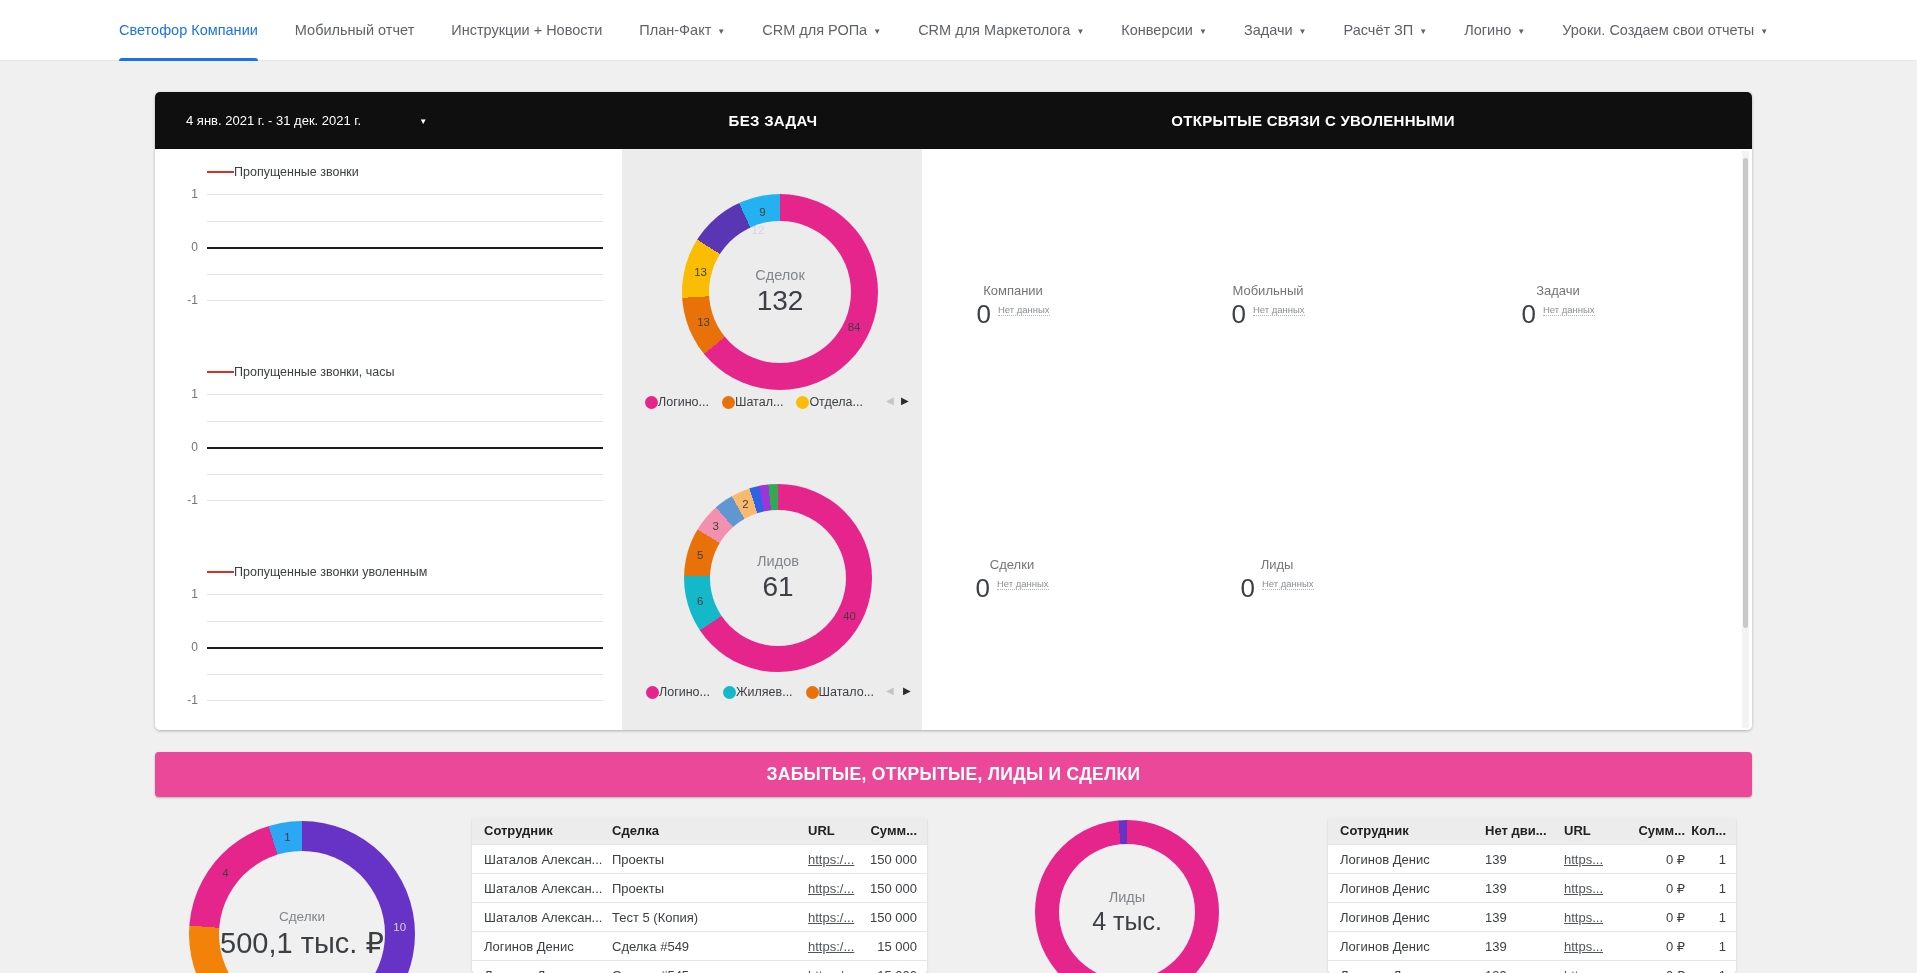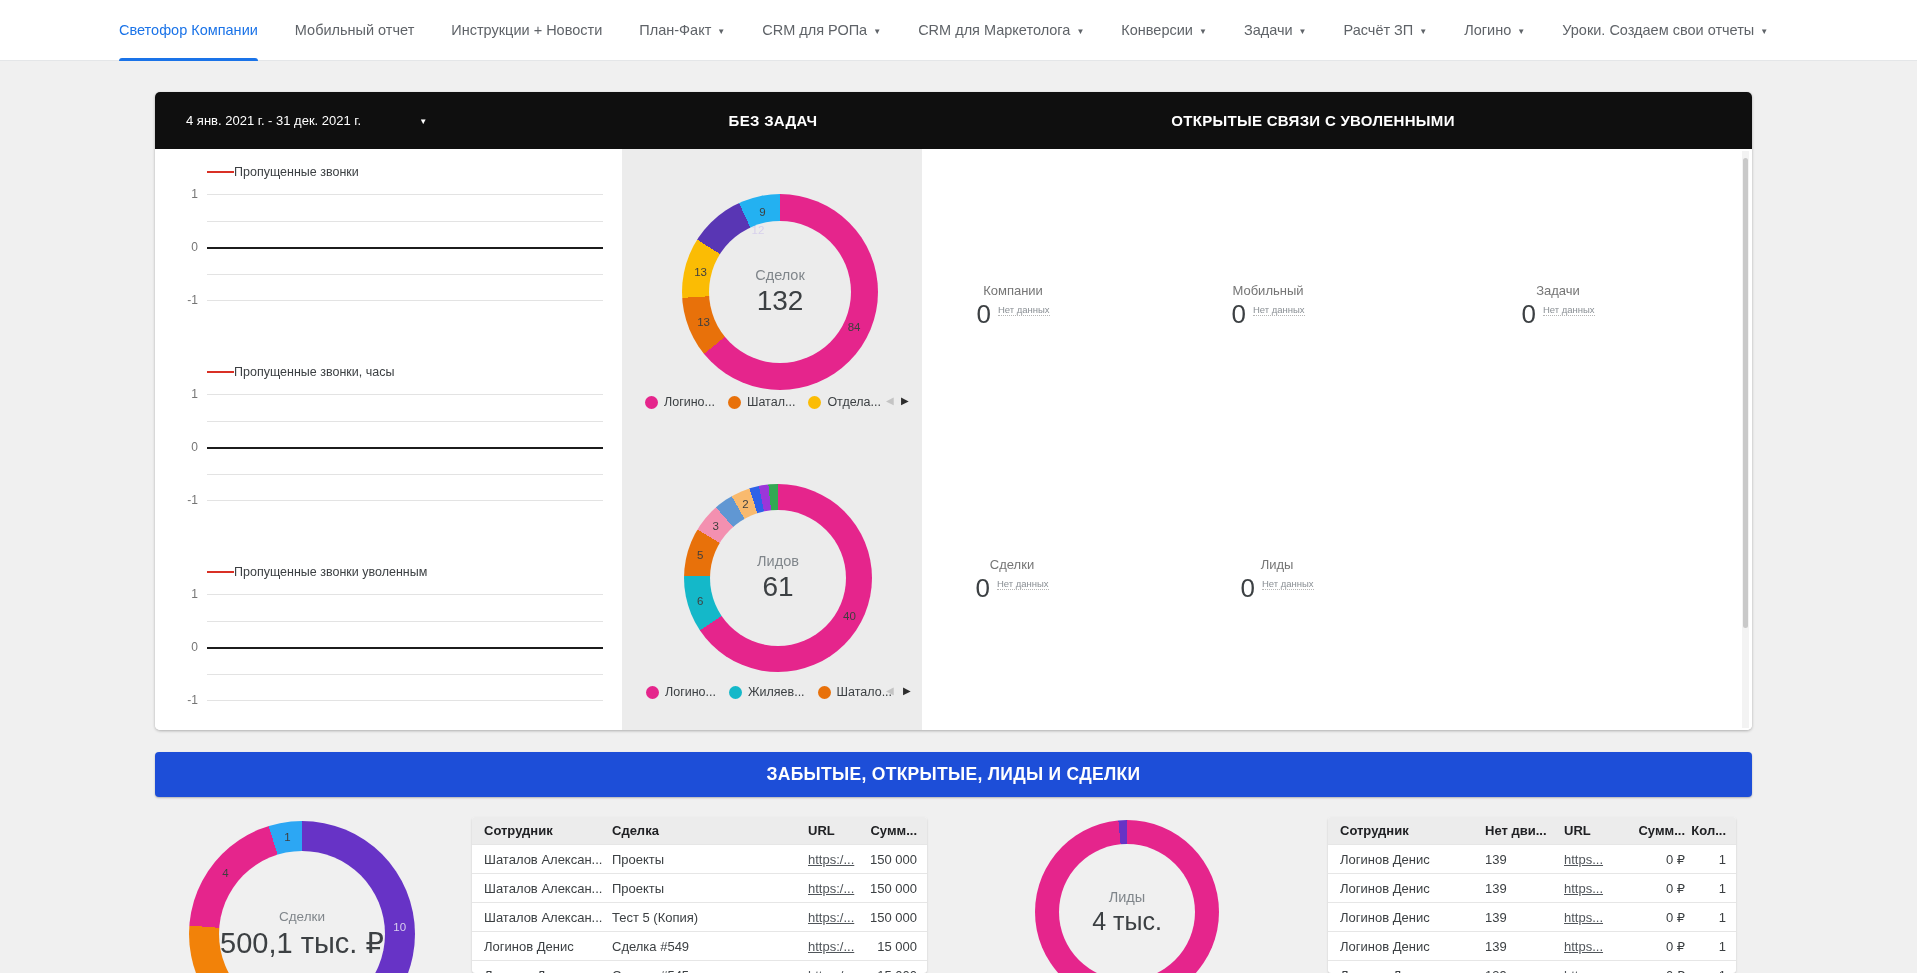--- a/index.html
+++ b/index.html
@@ -54,21 +54,21 @@
 .d2 .c-value{font-size:28px}
 .d3 .c-label{font-size:13.5px}
 .d3 .c-value{font-size:29px}
 .d4 .c-value{font-size:25px}
 .seg-label{position:absolute;transform:translate(-50%,-50%);font-size:11.5px;color:#3f3f3f;pointer-events:none}
 
 
 .dlegend{position:absolute;display:flex;align-items:center;gap:13px;height:16px}
 .dlegend.l1{left:645px;top:394px}
 .dlegend.l2{left:646px;top:684px}
-.leg-item{display:flex;align-items:center;gap:6px;cursor:pointer}
+.leg-item{display:flex;align-items:center;cursor:pointer}
 .leg-dot{width:13px;height:13px;border-radius:50%}
 .leg-label{font-size:12.5px;color:#3c4043;white-space:nowrap}
 .larr{position:absolute;font-size:10px;cursor:pointer}
 .larr.prev{color:#c4c4c4}
 .larr.next{color:#2d2d2d}
 .l1p{left:886px;top:395px}.l1n{left:901px;top:395px}
 .l2p{left:886px;top:685px}.l2n{left:903px;top:685px}
 
 
 .metric{position:absolute;width:130px;text-align:center}
@@ -77,21 +77,21 @@
 .m-label{font-size:13px;color:#757575}
 .vrow{display:flex;justify-content:center;align-items:flex-start;gap:7px;margin-top:3px}
 .m-value{font-size:26px;color:#3c4043;line-height:1.05}
 .m-note{font-size:9.5px;color:#8a8f94;border-bottom:1px dotted #b5b5b5;margin-top:3px;white-space:nowrap}
 
 
 .rscroll{position:absolute;left:1742px;top:151px;width:7px;height:577px;background:#f3f3f3}
 .rthumb{position:absolute;left:1743px;top:158px;width:5px;height:470px;background:#c9c9c9;border-radius:3px}
 
 
-.sectionbar{position:absolute;left:155px;top:752px;width:1597px;height:45px;background:#1d4ed8;border-radius:4px;box-shadow:0 1px 2px rgba(0,0,0,.25);display:flex;align-items:center;justify-content:center;color:#fff;font-weight:bold;font-size:17.5px;letter-spacing:.3px}
+.sectionbar{position:absolute;left:155px;top:752px;width:1597px;height:45px;background:#ec4899;border-radius:4px;box-shadow:0 1px 2px rgba(0,0,0,.25);display:flex;align-items:center;justify-content:center;color:#fff;font-weight:bold;font-size:17.5px;letter-spacing:.3px}
 
 
 .card{position:absolute;background:#fff;border-radius:3px;box-shadow:0 1px 2px rgba(0,0,0,.18);overflow:hidden}
 .t-deals{left:472px;top:817px;width:455px;height:156px}
 .t-leads{left:1328px;top:817px;width:408px;height:156px}
 .trow{display:flex;align-items:center;height:29px;border-top:1px solid #e6e6e6;padding:0 10px 0 12px;font-size:13px;color:#3c4043}
 .trow.thead{height:27px;background:#ececec;border-top:none;font-weight:bold;color:#202124}
 .cell{white-space:nowrap;overflow:hidden}
 .t-deals .c0{width:128px}.t-deals .c1{width:196px}.t-deals .c2{width:52px}
 .t-deals .c3{flex:1;text-align:right}

